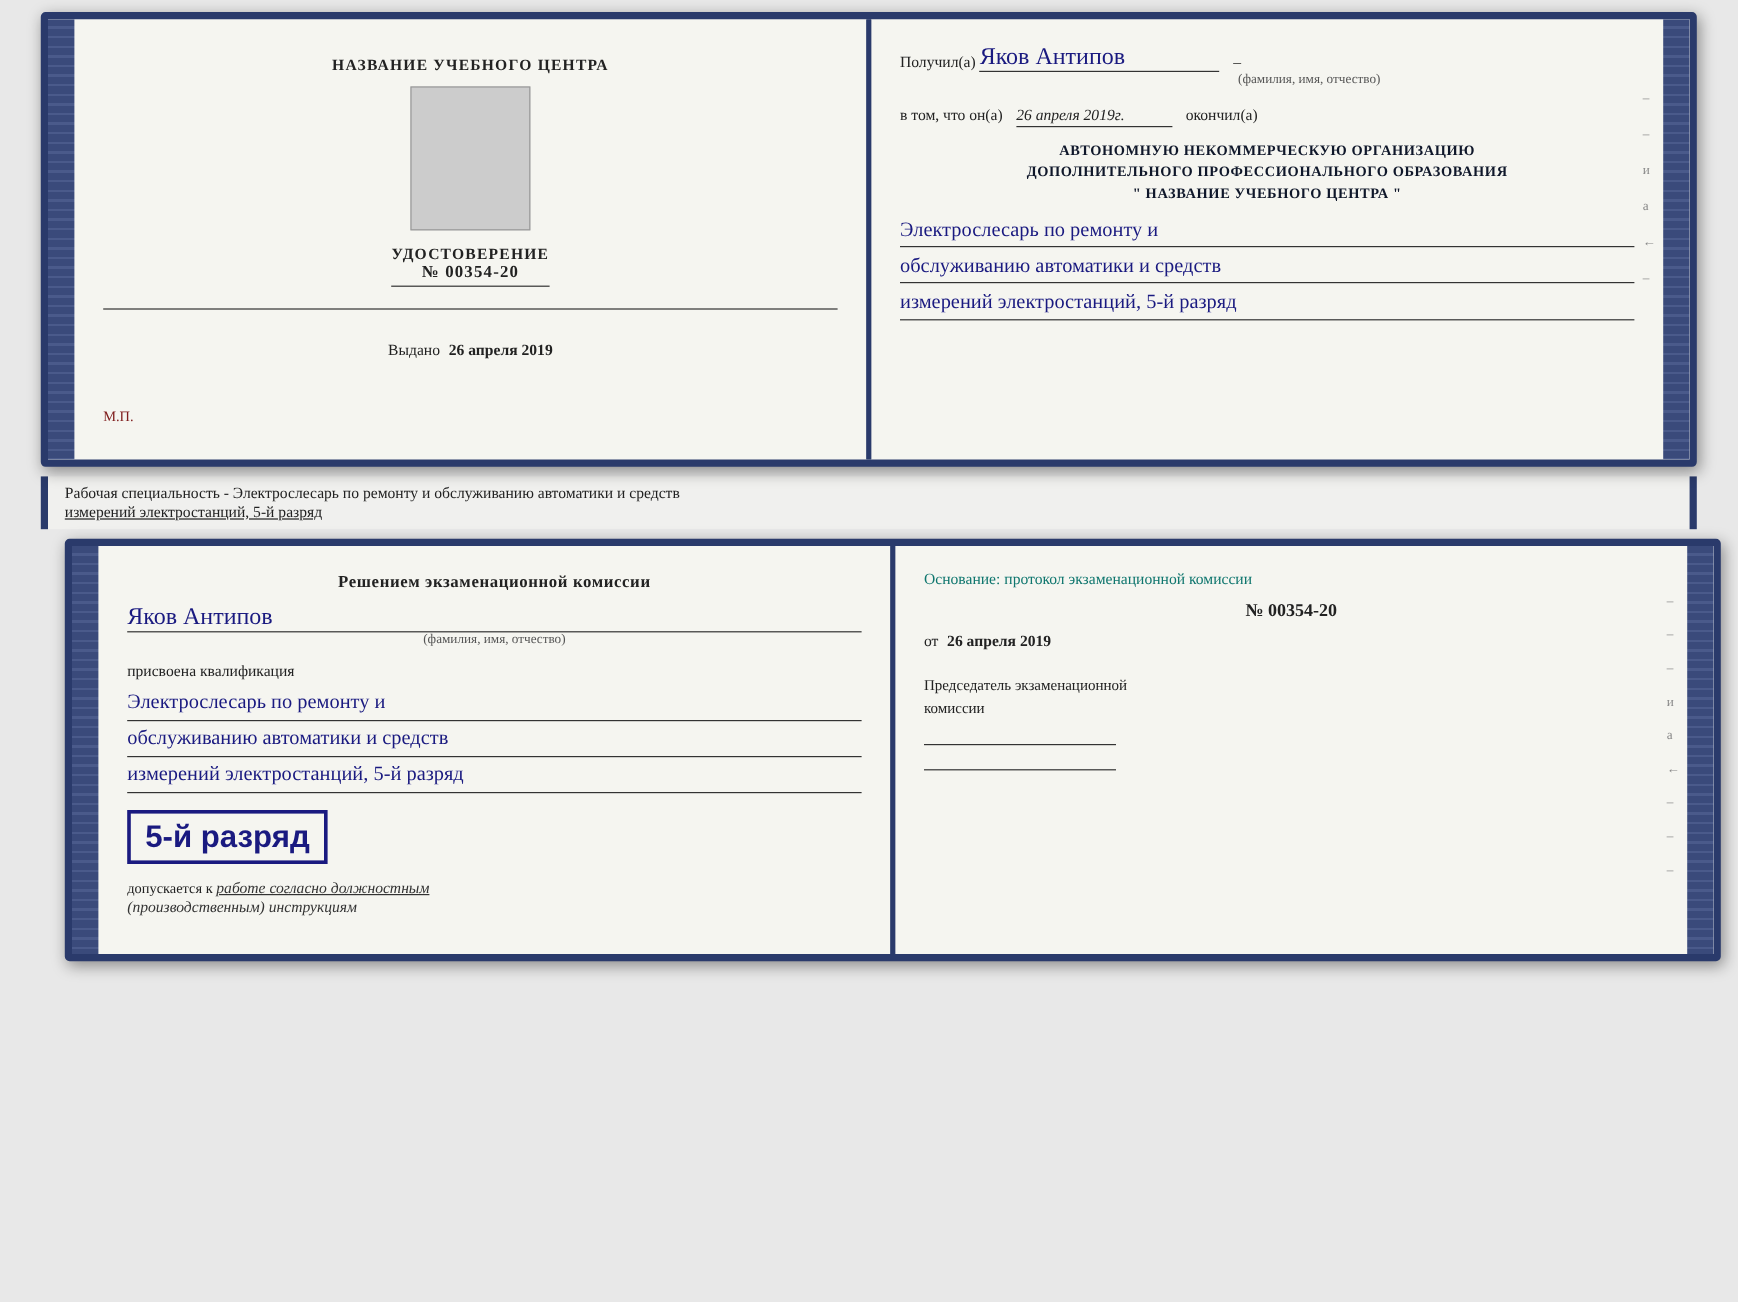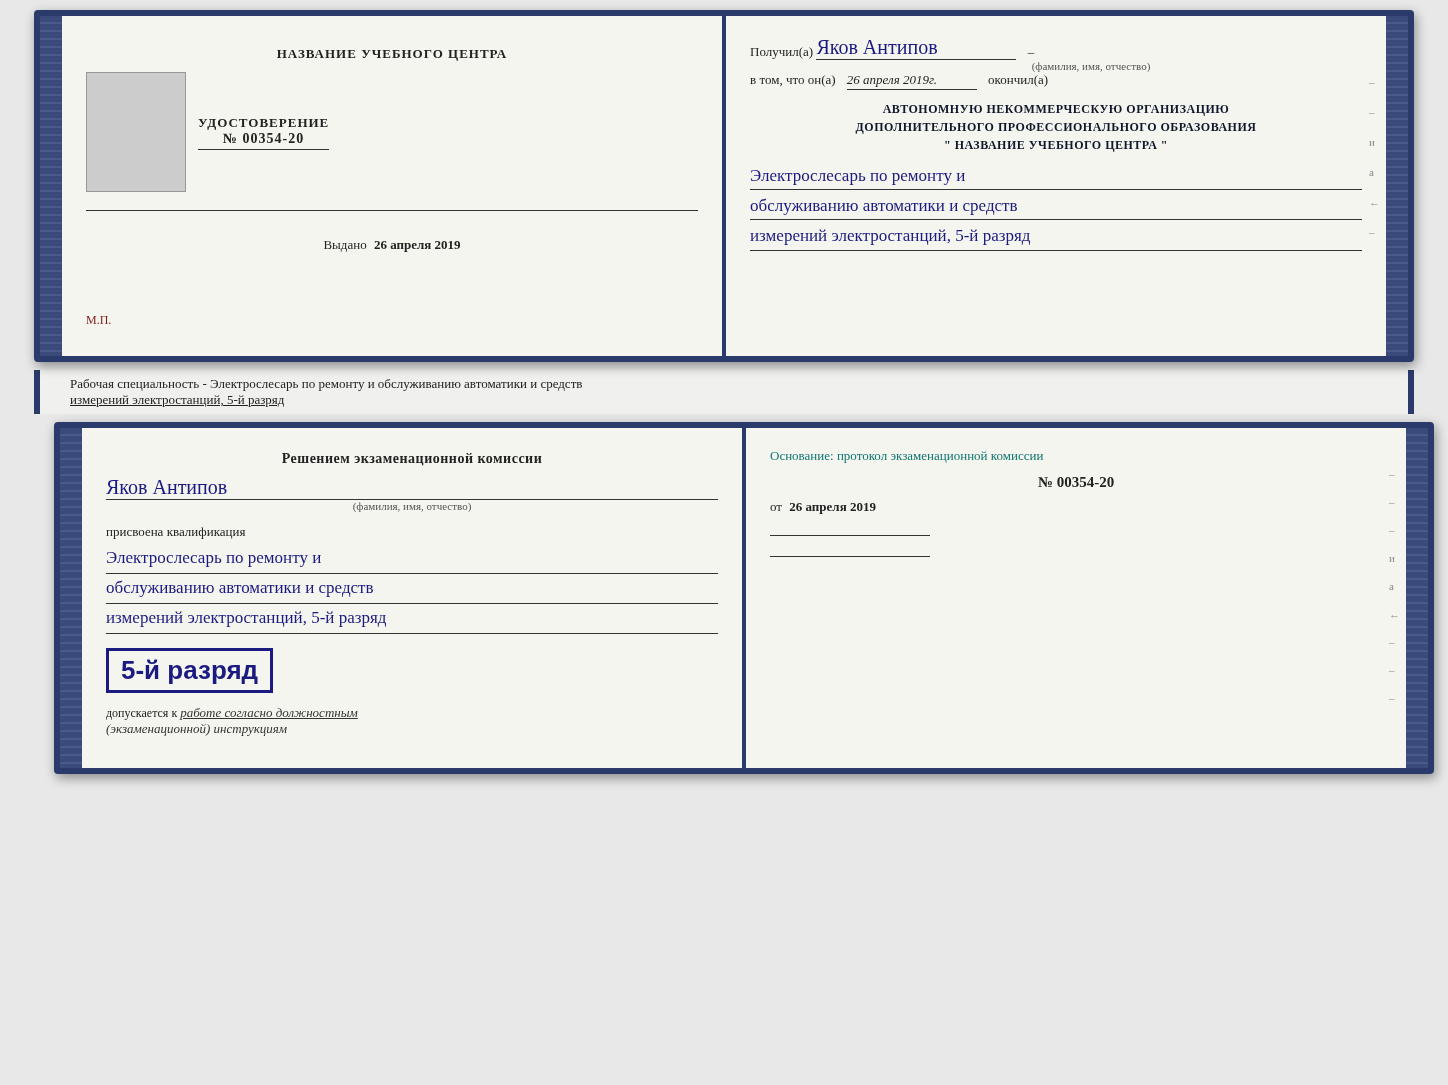--- a/index.html
+++ b/index.html
@@ -184,21 +184,21 @@
       line-height: 1.6;
       border-bottom: 1px solid #333;
       display: block;
       margin-top: 2px;
     }
 
     
     .label-strip {
       width: 1380px;
       background: #f0f0ee;
-      padding: 6px 30px;
+      padding: 6px 14px;
       font-size: 13px;
       color: #222;
       border-left: 6px solid #2a3a6b;
       border-right: 6px solid #2a3a6b;
     }
 
     .label-strip .underline-text {
       text-decoration: underline;
     }
 
@@ -329,21 +329,21 @@
 
     .left-page-inner {
       display: flex;
       flex-direction: column;
       align-items: center;
       gap: 10px;
     }
 
     .cert-middle-section {
       display: flex;
-      flex-direction: row;
+      flex-direction: column;
       align-items: center;
       gap: 12px;
       width: 100%;
     }
 
     hr.doc-line {
       border: none;
       border-top: 1px solid #333;
       width: 100%;
       margin: 8px 0;
@@ -388,21 +388,21 @@
 
     <div class="recipient-line">
       <span>Получил(а)</span>
       <span class="name-underline">
         <span class="recipient-name">Яков Антипов</span>
       </span>
       <span style="margin-left:8px;">–</span>
     </div>
     <span class="fio-hint" style="display:block; text-align:center; margin-left:70px;">(фамилия, имя, отчество)</span>
 
-    <div class="date-line" style="">
+    <div class="date-line" style="margin-top:16px;">
       <span>в том, что он(а)</span>
       <span class="date-value" style="margin:0 8px; font-style:italic;">26 апреля 2019г.</span>
       <span>окончил(а)</span>
     </div>
 
     <div class="org-block">
       <div>АВТОНОМНУЮ НЕКОММЕРЧЕСКУЮ ОРГАНИЗАЦИЮ</div>
       <div>ДОПОЛНИТЕЛЬНОГО ПРОФЕССИОНАЛЬНОГО ОБРАЗОВАНИЯ</div>
       <div>"  НАЗВАНИЕ УЧЕБНОГО ЦЕНТРА  "</div>
     </div>
@@ -451,40 +451,44 @@
 
     <div style="margin-top:6px;">
       <div class="rank-badge">5-й разряд</div>
     </div>
 
     <div class="allowed-text">
       <span>допускается к</span>
       <span class="allowed-handwritten" style="text-decoration:underline; font-style:italic; font-family:cursive;">
         <span>работе согласно должностным</span>
       </span><br>
-      <span class="allowed-handwritten" style="font-style:italic; font-family:cursive;">(экзаменационной) инструкциям</span>
+      <span class="allowed-handwritten" style="font-style:italic; font-family:cursive;">(производственным) инструкциям</span>
     </div>
   </div>
 
   <div class="spread-divider"></div>
 
   <div class="doc-right-page" style="position:relative;">
 
     <div class="basis-label">
       <span>Основание: протокол экзаменационной комиссии</span>
     </div>
 
     <div class="protocol-number">№  00354-20</div>
 
     <div class="protocol-date">
       <span>от</span>
       <span style="margin-left:4px; font-weight:bold;">26 апреля 2019</span>
     </div>
 
     <div class="signature-block">
+      <div class="signature-title">
+        <span>Председатель экзаменационной</span><br>
+        <span>комиссии</span>
+      </div>
       <span class="signature-line"></span>
     </div>
 
     <div class="signature-block">
       <span class="signature-line"></span>
     </div>
 
     <div style="position:absolute; right:6px; top:40px; display:flex; flex-direction:column; gap:16px; font-size:11px; color:#888;">
       <span>–</span>
         <span>–</span>

